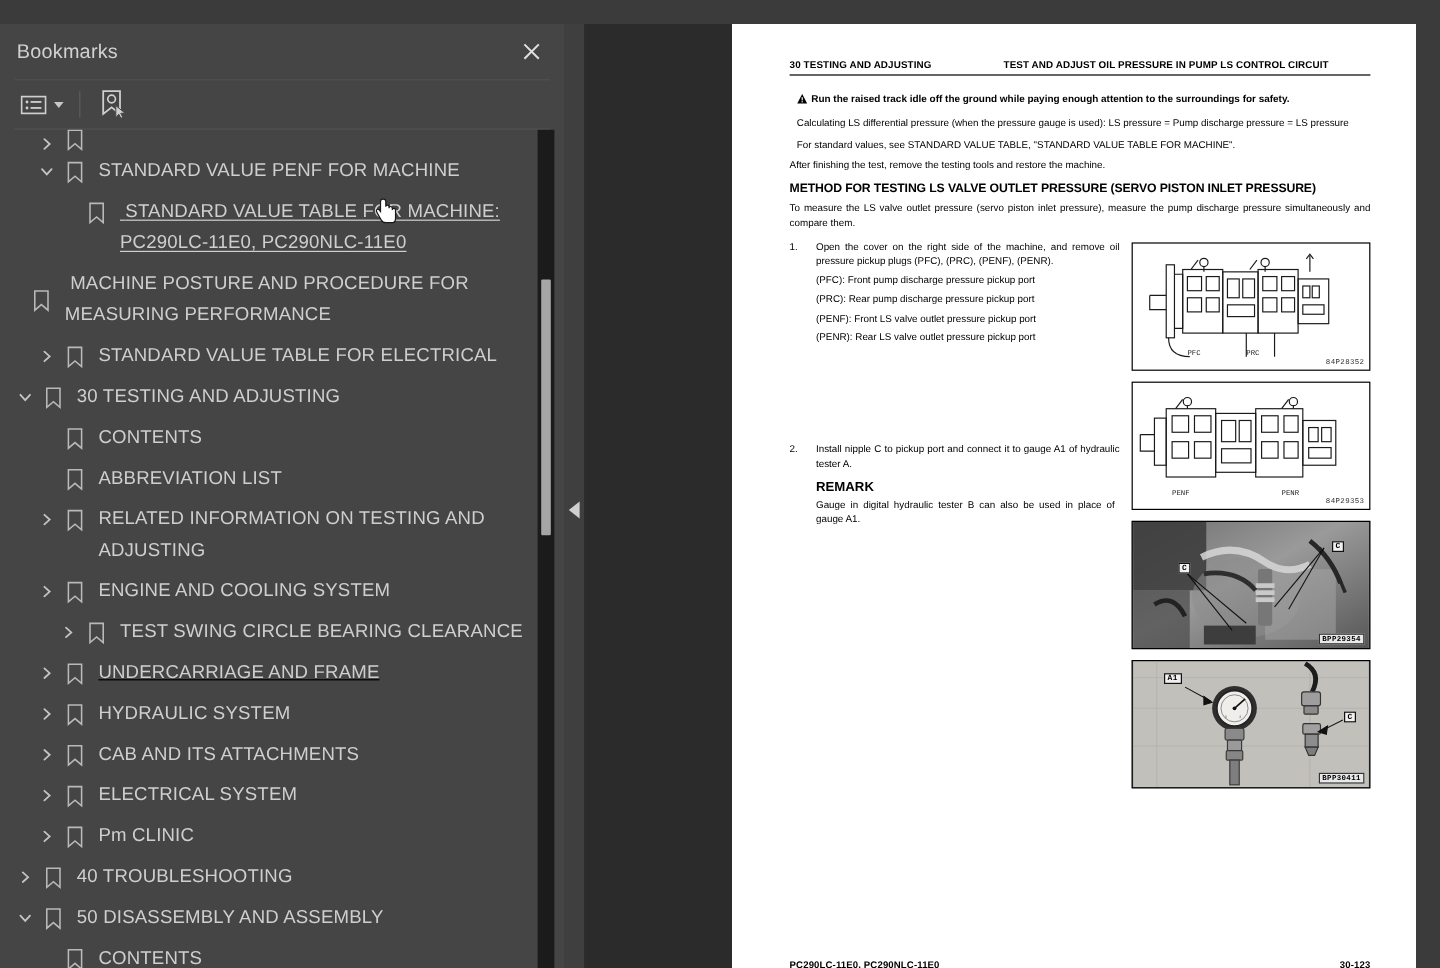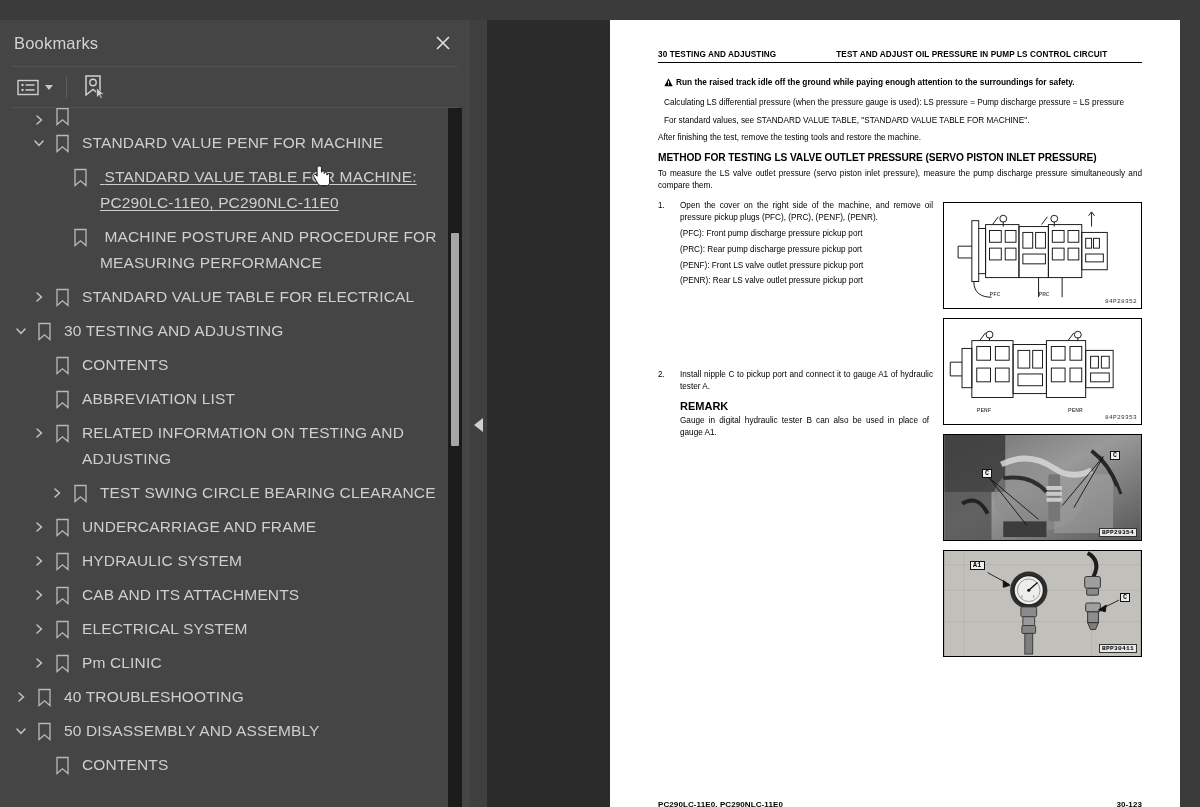--- a/index.html
+++ b/index.html
@@ -404,21 +404,21 @@
           <div class="bm-row" style="padding-left: 46px;">
             <span class="bm-arrow"></span>
             <span class="bm-bookmark-ico">
               <svg width="15" height="19" viewBox="0 0 15 19">
                 <path d="M2 1.5 H13 V17.5 L7.5 12.8 L2 17.5 Z" fill="none" stroke="#b9b9b9" stroke-width="1.3"></path>
               </svg>
             </span>
             <span class="bm-label link"> STANDARD VALUE TABLE FOR MACHINE:
 PC290LC-11E0, PC290NLC-11E0</span>
           </div>
-          <div class="bm-row" style="padding-left: 46px;">
+          <div class="bm-row" style=" align-items: center;">
             <span class="bm-arrow"></span>
             <span class="bm-bookmark-ico">
               <svg width="15" height="19" viewBox="0 0 15 19">
                 <path d="M2 1.5 H13 V17.5 L7.5 12.8 L2 17.5 Z" fill="none" stroke="#b9b9b9" stroke-width="1.3"></path>
               </svg>
             </span>
             <span class="bm-label"> MACHINE POSTURE AND PROCEDURE FOR
 MEASURING PERFORMANCE</span>
           </div>
           <div class="bm-row" style="padding-left: 28px;">
@@ -472,34 +472,47 @@
               </svg>
             </span>
             <span class="bm-bookmark-ico">
               <svg width="15" height="19" viewBox="0 0 15 19">
                 <path d="M2 1.5 H13 V17.5 L7.5 12.8 L2 17.5 Z" fill="none" stroke="#b9b9b9" stroke-width="1.3"></path>
               </svg>
             </span>
             <span class="bm-label">RELATED INFORMATION ON TESTING AND
 ADJUSTING</span>
           </div>
+          <div class="bm-row" style="padding-left: 28px;">
+            <span class="bm-arrow">
+              <svg width="12" height="12" viewBox="0 0 12 12">
+                <path d="M4 2 L8.4 6 L4 10" stroke="#c4c4c4" stroke-width="1.5" fill="none" stroke-linecap="round"></path>
+              </svg>
+            </span>
+            <span class="bm-bookmark-ico">
+              <svg width="15" height="19" viewBox="0 0 15 19">
+                <path d="M2 1.5 H13 V17.5 L7.5 12.8 L2 17.5 Z" fill="none" stroke="#b9b9b9" stroke-width="1.3"></path>
+              </svg>
+            </span>
+            <span class="bm-label">ENGINE AND COOLING SYSTEM</span>
+          </div>
           <div class="bm-row" style="padding-left: 46px;">
             <span class="bm-arrow">
               <svg width="12" height="12" viewBox="0 0 12 12">
                 <path d="M4 2 L8.4 6 L4 10" stroke="#c4c4c4" stroke-width="1.5" fill="none" stroke-linecap="round"></path>
               </svg>
             </span>
             <span class="bm-bookmark-ico">
               <svg width="15" height="19" viewBox="0 0 15 19">
                 <path d="M2 1.5 H13 V17.5 L7.5 12.8 L2 17.5 Z" fill="none" stroke="#b9b9b9" stroke-width="1.3"></path>
               </svg>
             </span>
             <span class="bm-label">TEST SWING CIRCLE BEARING CLEARANCE</span>
           </div>
-          <div class="bm-row" style="padding-left: 28px;">
+          <div class="bm-row" style="padding-left: 28px; text-decoration: underline;">
             <span class="bm-arrow">
               <svg width="12" height="12" viewBox="0 0 12 12">
                 <path d="M4 2 L8.4 6 L4 10" stroke="#c4c4c4" stroke-width="1.5" fill="none" stroke-linecap="round"></path>
               </svg>
             </span>
             <span class="bm-bookmark-ico">
               <svg width="15" height="19" viewBox="0 0 15 19">
                 <path d="M2 1.5 H13 V17.5 L7.5 12.8 L2 17.5 Z" fill="none" stroke="#b9b9b9" stroke-width="1.3"></path>
               </svg>
             </span>

